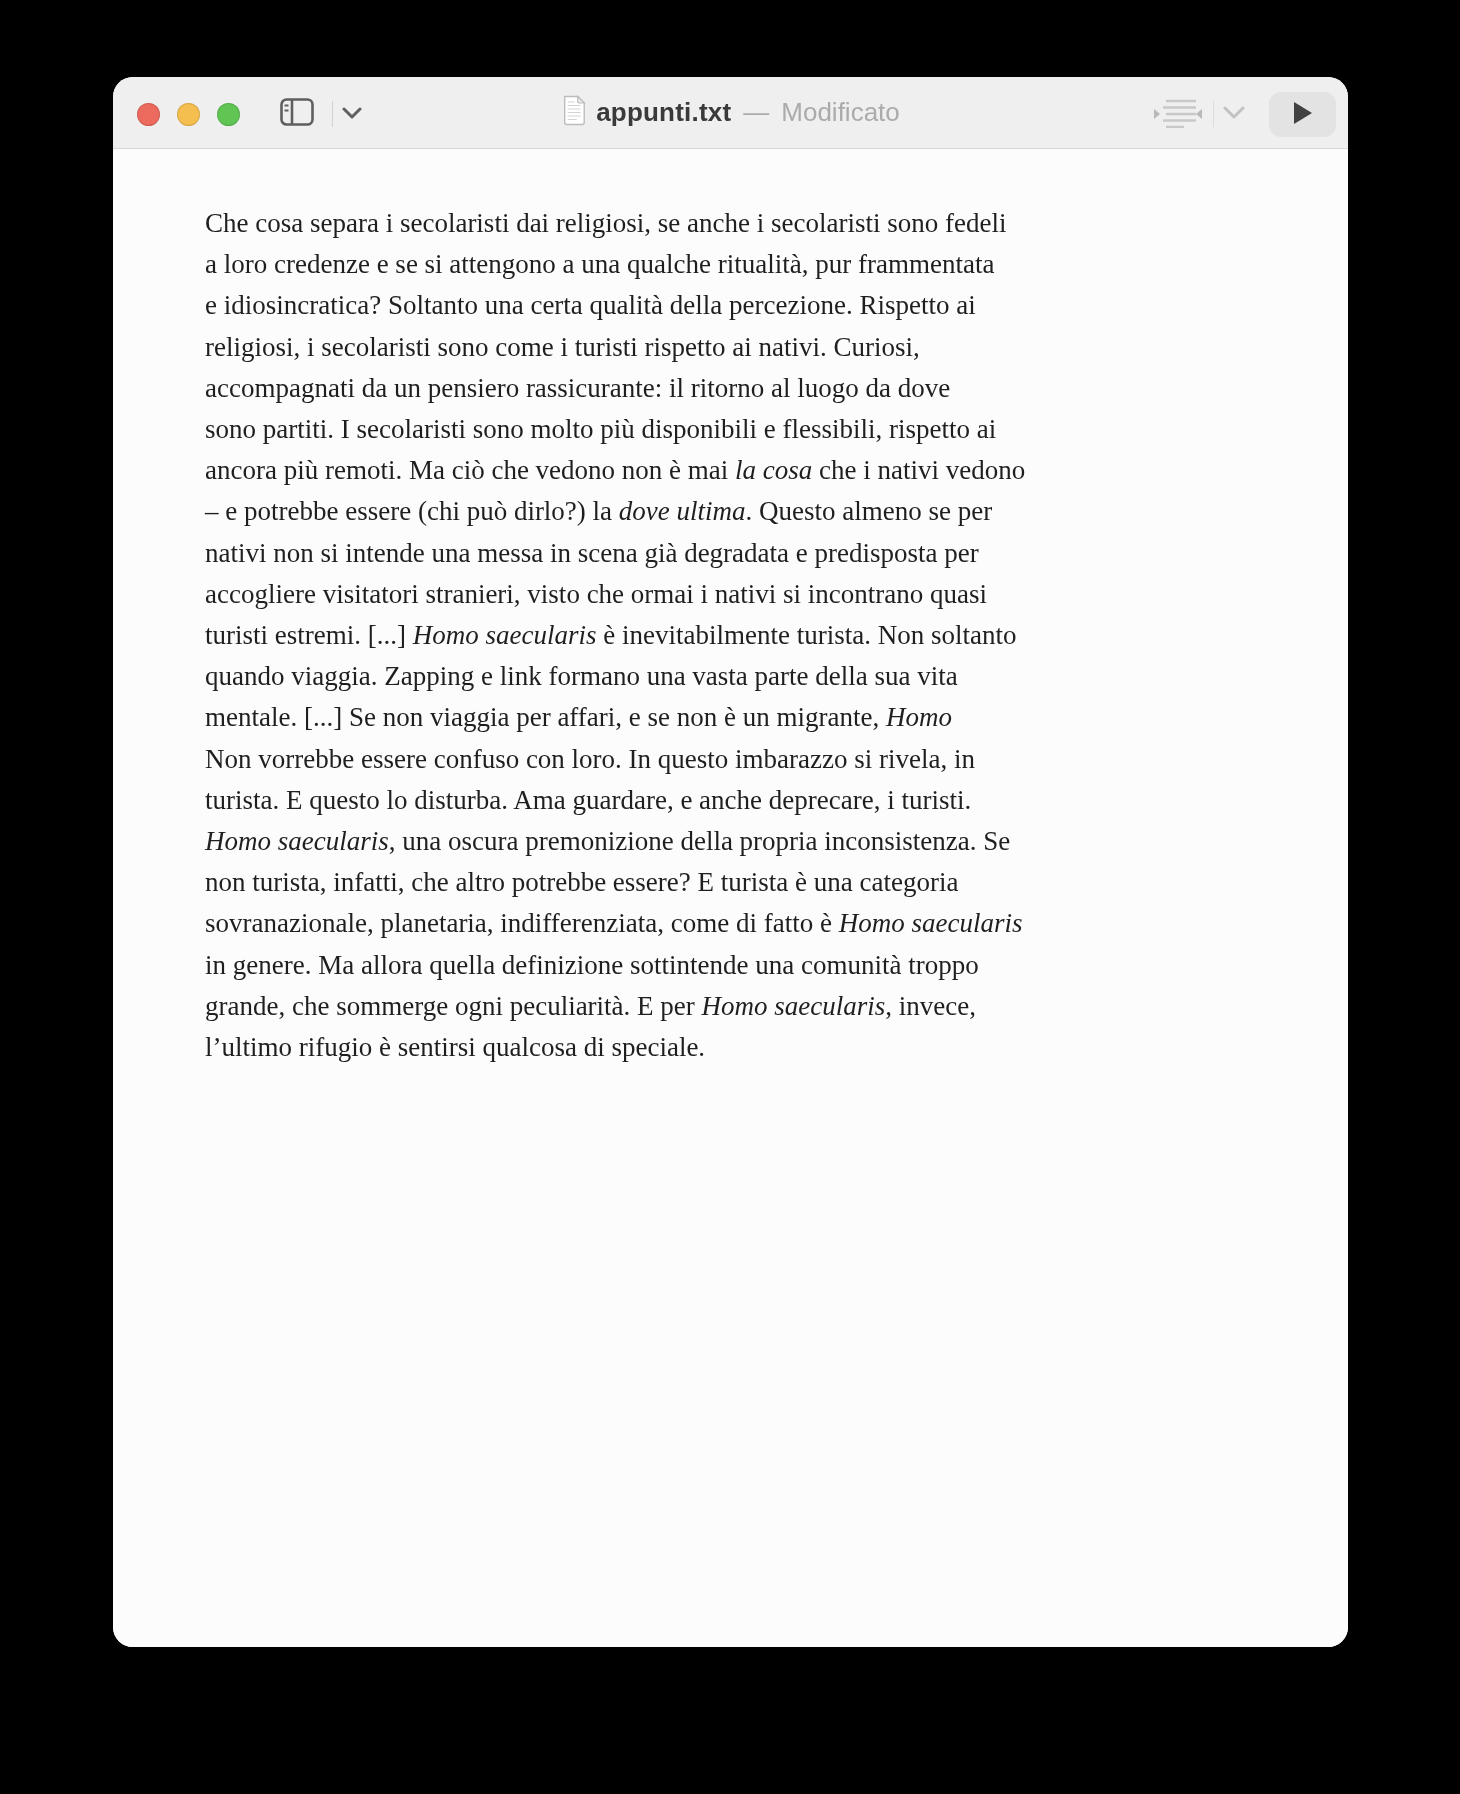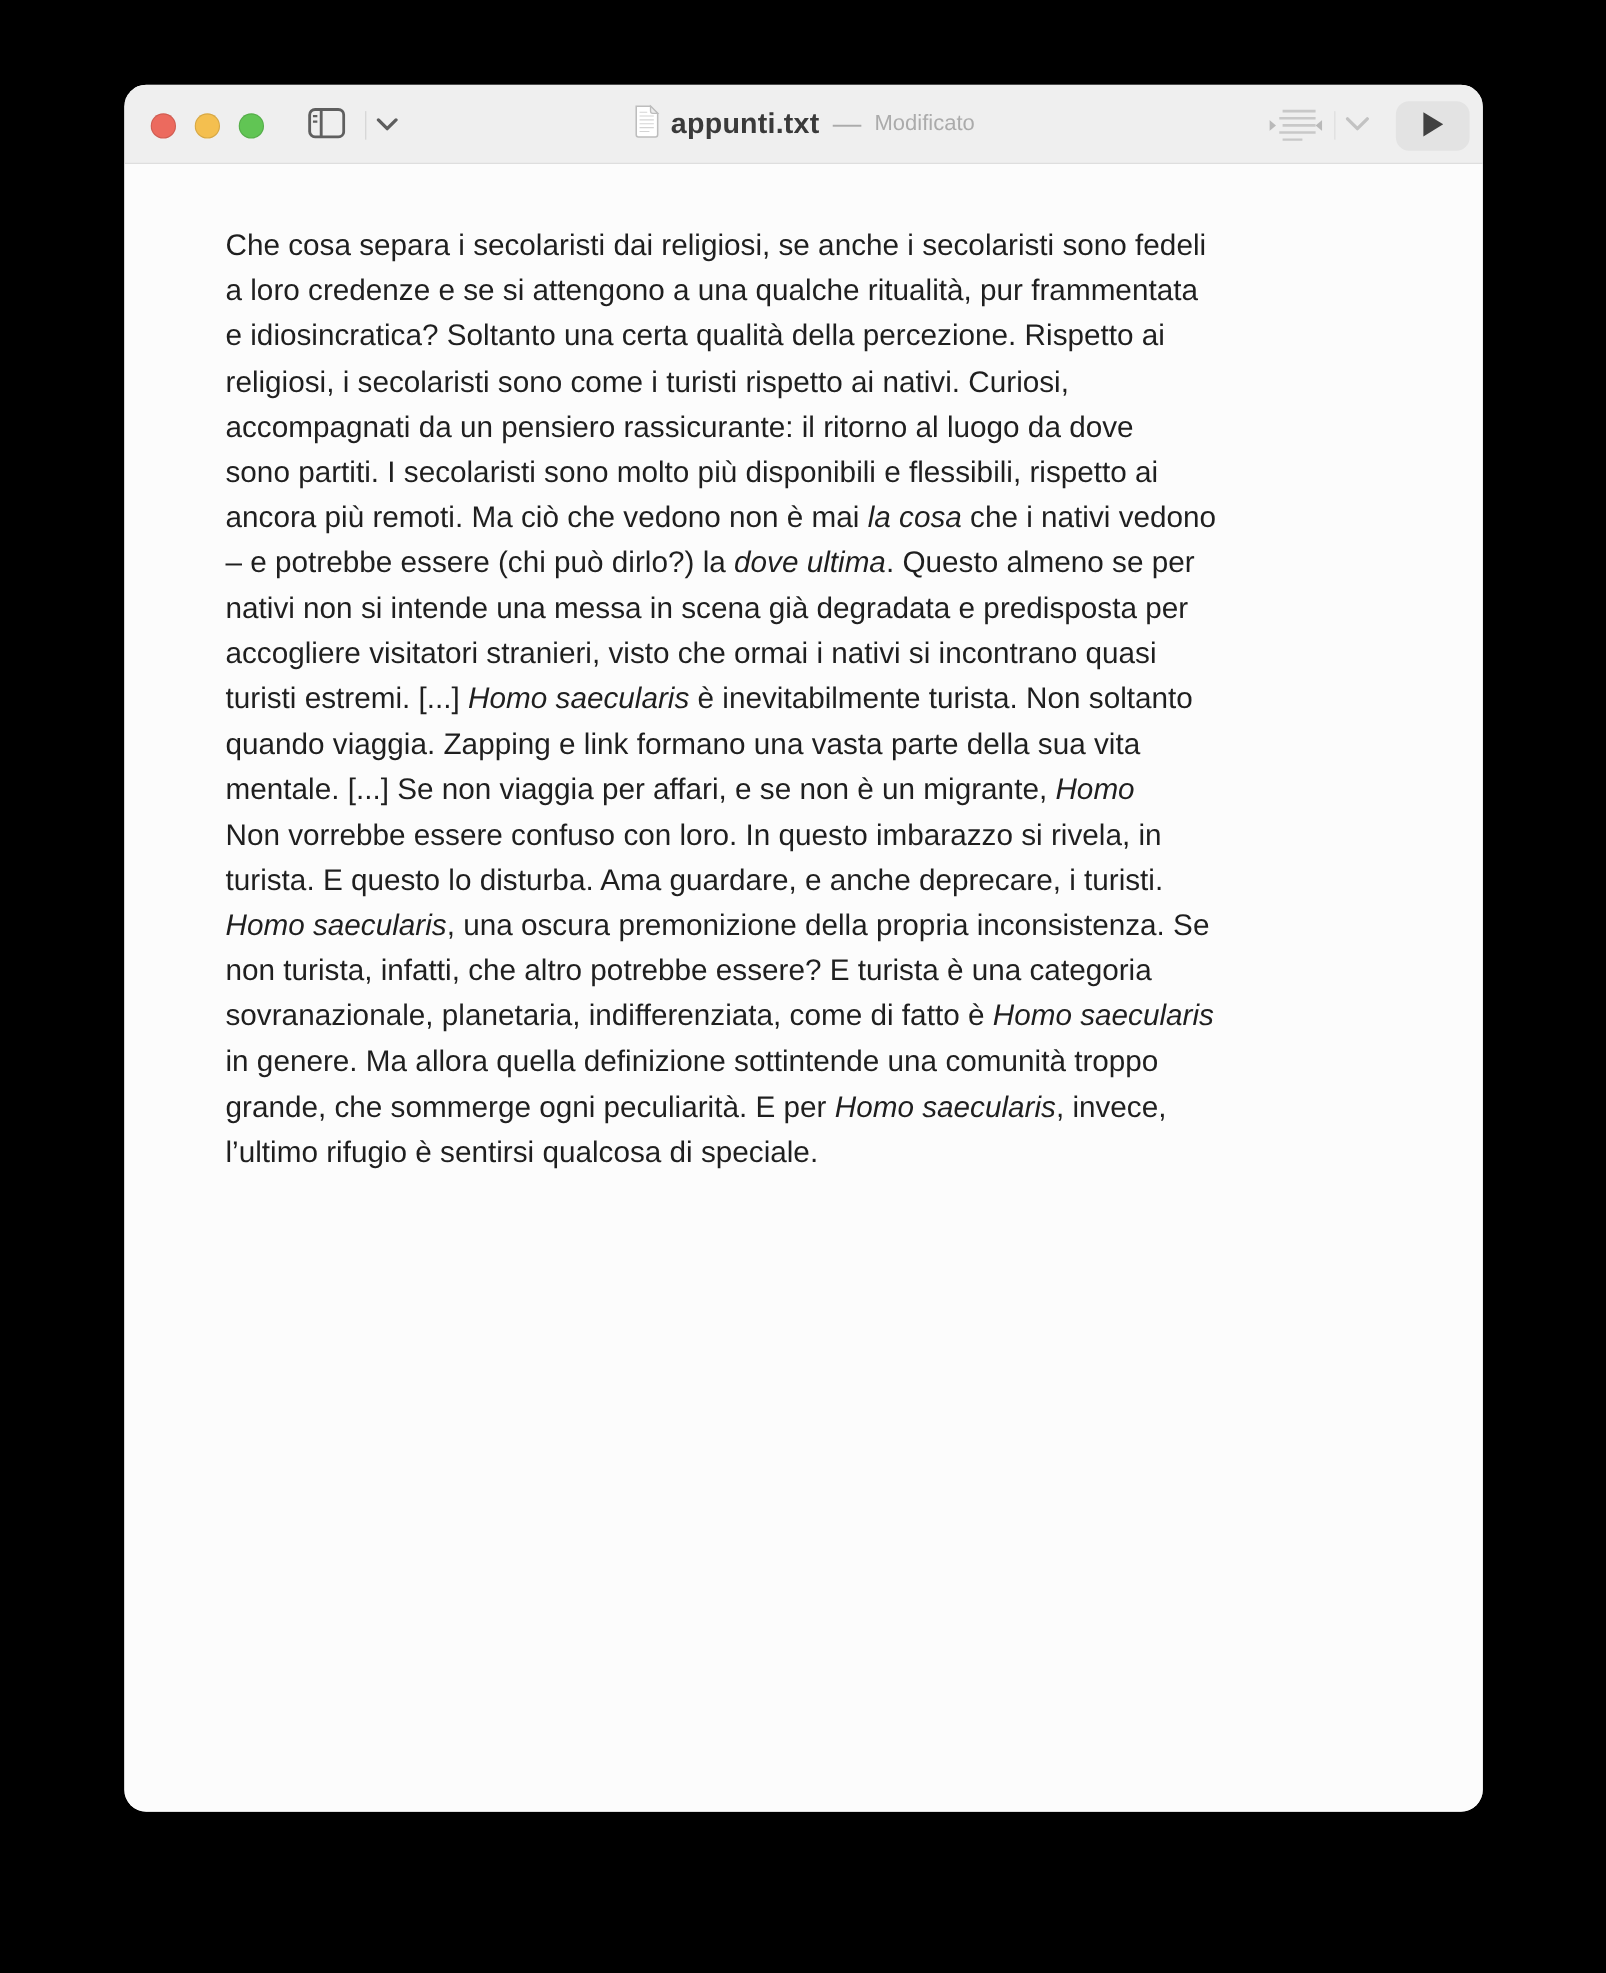--- a/index.html
+++ b/index.html
@@ -28,39 +28,39 @@
   .vdivider{position:absolute;width:1px;background:#D2D2D2;}
   .vd-left{left:219px;top:24px;height:26px;}
   .chev-left{left:227px;top:30px;width:24px;height:14px;}
 
   .title-group{
     position:absolute;left:50%;top:0;height:71px;transform:translateX(-50%);
     display:flex;align-items:center;gap:10px;white-space:nowrap;justify-content:space-between;
   }
   .doc-title{font-size:26px;font-weight:bold;color:var(--title-color,#3A3A3A);letter-spacing:.2px;}
   .doc-sep{font-size:26px;color:var(--status-color,#ABABAB);margin:0 2px;}
-  .doc-status{font-size:20px;color:var(--status-color,#ABABAB);}
+  .doc-status{font-size:26px;color:var(--status-color,#ABABAB);}
 
   .margins-btn{left:1040px;top:20px;width:50px;height:34px;}
   .vd-right{left:1100px;top:24px;height:26px;background:#DCDCDC;}
   .chev-right{left:1108px;top:30px;width:26px;height:14px;}
   .play-btn{
     position:absolute;left:1156px;top:15px;width:67px;height:45px;border:none;
     background:var(--play-btn-bg,#E3E3E3);border-radius:12px;
     display:flex;align-items:center;justify-content:center;cursor:default;
   }
 
   
   .editor{
     position:absolute;left:0;top:72px;right:0;bottom:0;
     background:var(--content-bg,#FCFCFC);
     padding:54px 0 0 92px;box-sizing:border-box;cursor:text;
   }
   .line{
-    font-family:Liberation Sans, sans-serif;
+    font-family:Liberation Serif, serif;
     font-size:27px;line-height:41.2px;color:var(--text-color,#1F1F1F);
     white-space:pre;letter-spacing:0;
   }
   .line em{font-style:italic;}
 </style>
 </head>
 <body>
 
 <div class="stage">
   <div class="window">

